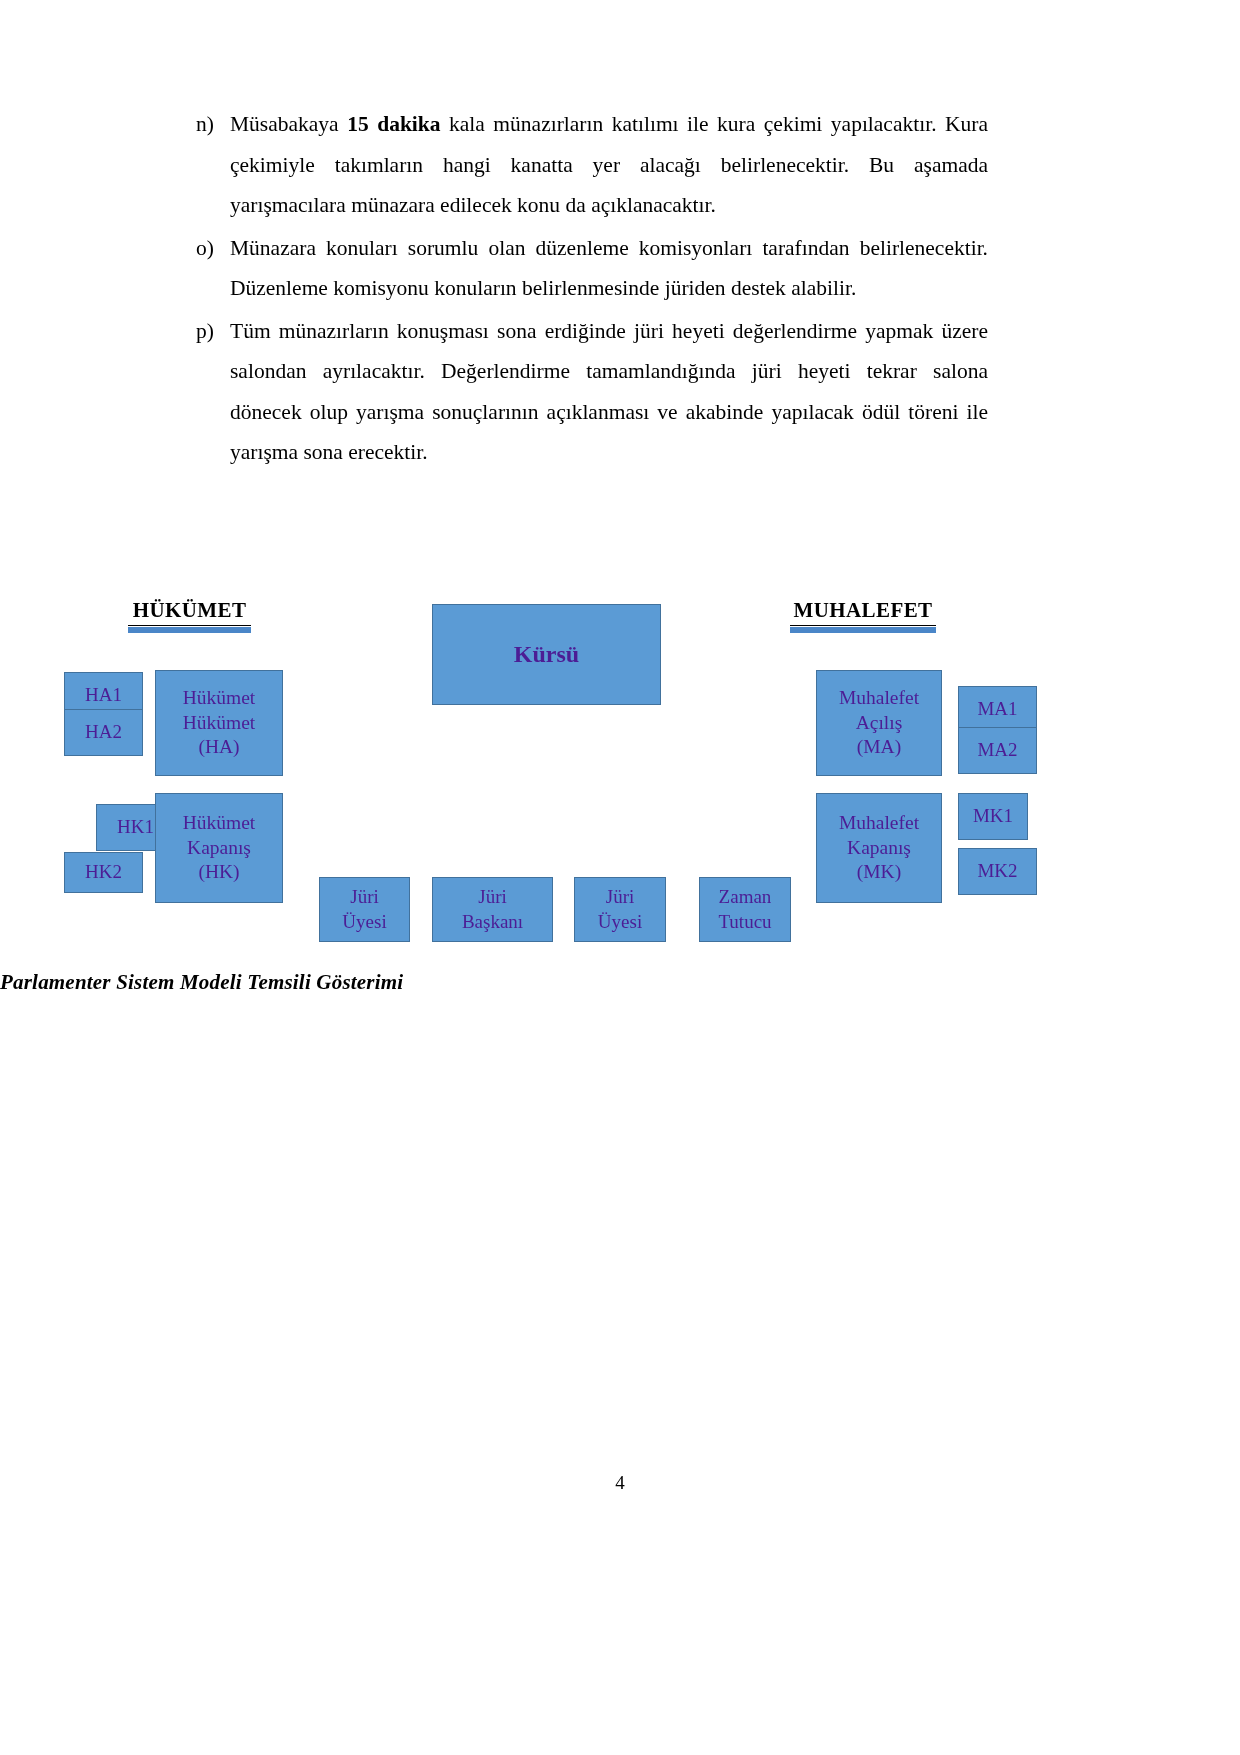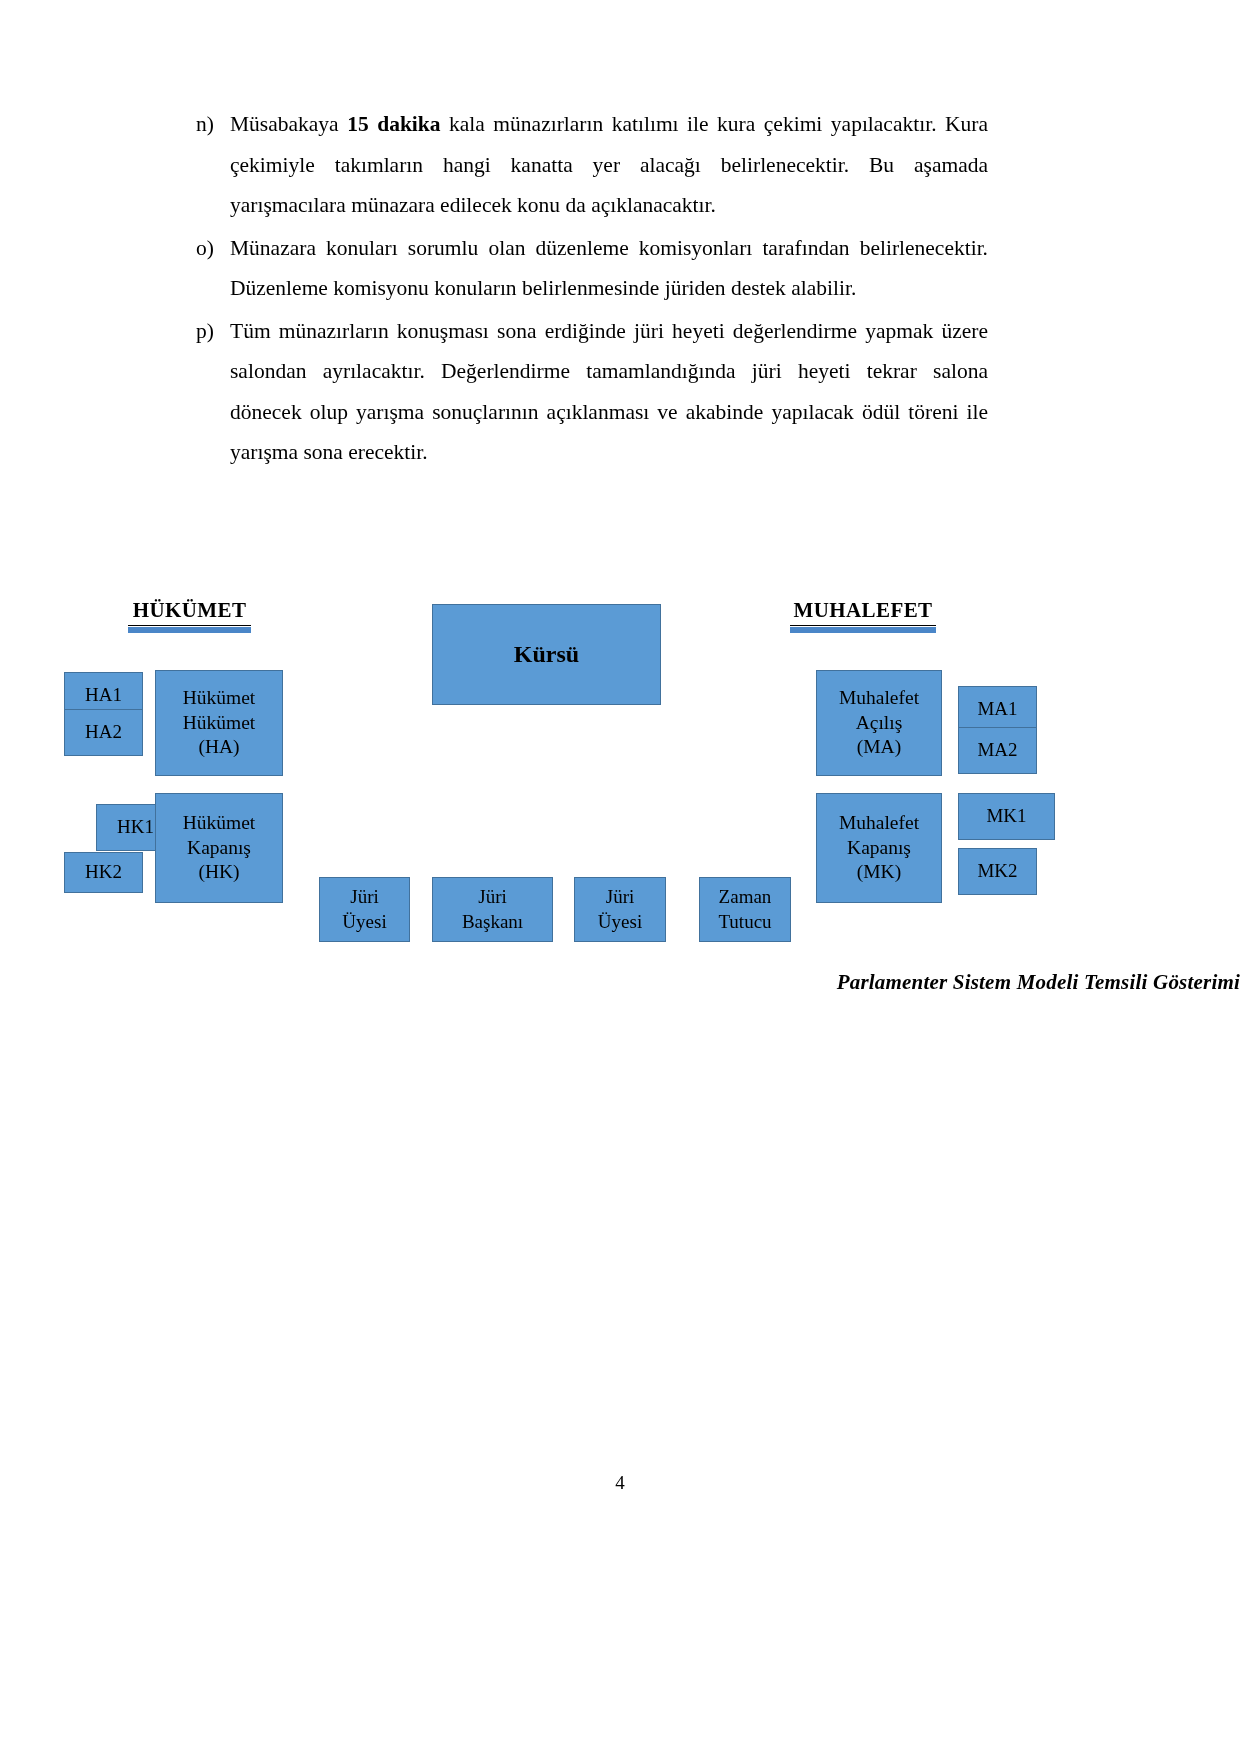--- a/index.html
+++ b/index.html
@@ -80,21 +80,21 @@
     background: #4a86c8;
   }
 
   #title-hukumet { left: 128px; top: 38px; width: 123px; }
   #title-muhalefet { left: 790px; top: 38px; width: 146px; }
 
   .box {
     position: absolute;
     background: #5b9bd5;
     border: 1.2px solid #41719c;
-    color: #000000;
+    color: #4c1d95;
     display: flex;
     align-items: center;
     justify-content: center;
     text-align: center;
     box-sizing: border-box;
     line-height: 1.28;
     font-size: 19px;
     padding: 2px 4px;
   }
   .box.big {
@@ -122,29 +122,29 @@
   #box-juri-uyesi-1  { left: 319px; top: 317px; width: 91px; height: 65px; }
   #box-juri-baskani  { left: 432px; top: 317px; width: 121px; height: 65px; }
   #box-juri-uyesi-2  { left: 574px; top: 317px; width: 92px; height: 65px; }
   #box-zaman-tutucu  { left: 699px; top: 317px; width: 92px; height: 65px; }
 
   
   #box-ma   { left: 816px; top: 110px; width: 126px; height: 106px; }
   #box-ma1  { left: 958px; top: 112px; width: 79px;  height: 47px; margin-top: 14px; }
   #box-ma2  { left: 958px; top: 167px; width: 79px;  height: 47px; }
   #box-mk   { left: 816px; top: 233px; width: 126px; height: 110px; }
-  #box-mk1  { left: 958px; top: 233px; width: 97px;  height: 47px; }
+  #box-mk1  { left: 958px; top: 233px; width: 70px;  height: 47px; }
   #box-mk2  { left: 958px; top: 288px; width: 79px;  height: 47px; }
 
   .caption {
     position: absolute;
     left: 0;
     top: 410px;
     width: 1240px;
-    text-align: right;
+    text-align: left;
     font-weight: bold;
     font-style: italic;
     font-size: 21px;
     letter-spacing: 0.2px;
   }
 
   .page-number {
     position: absolute;
     left: 0;
     top: 1472px;

